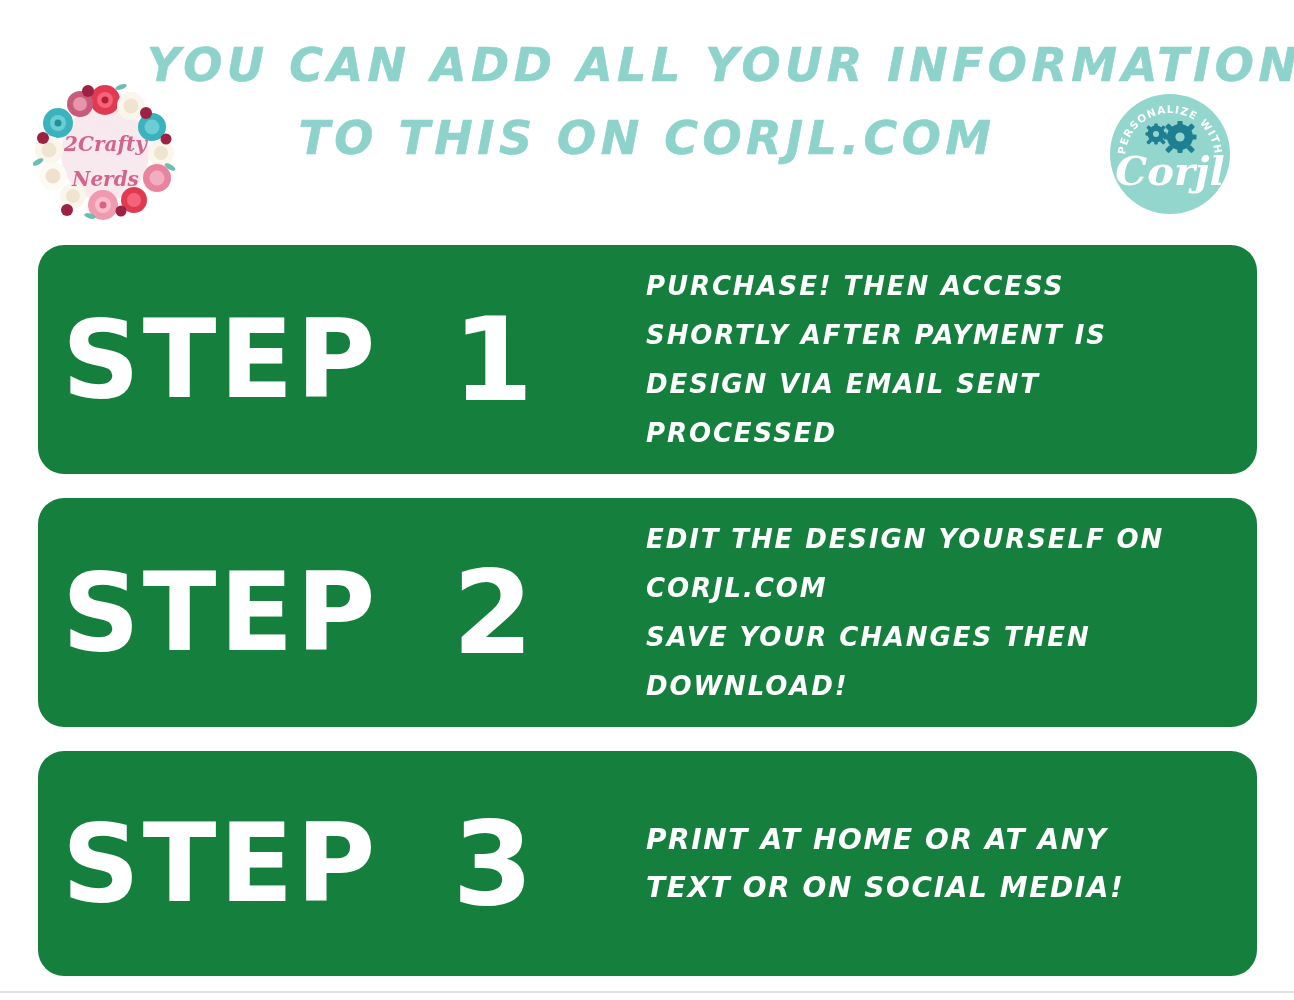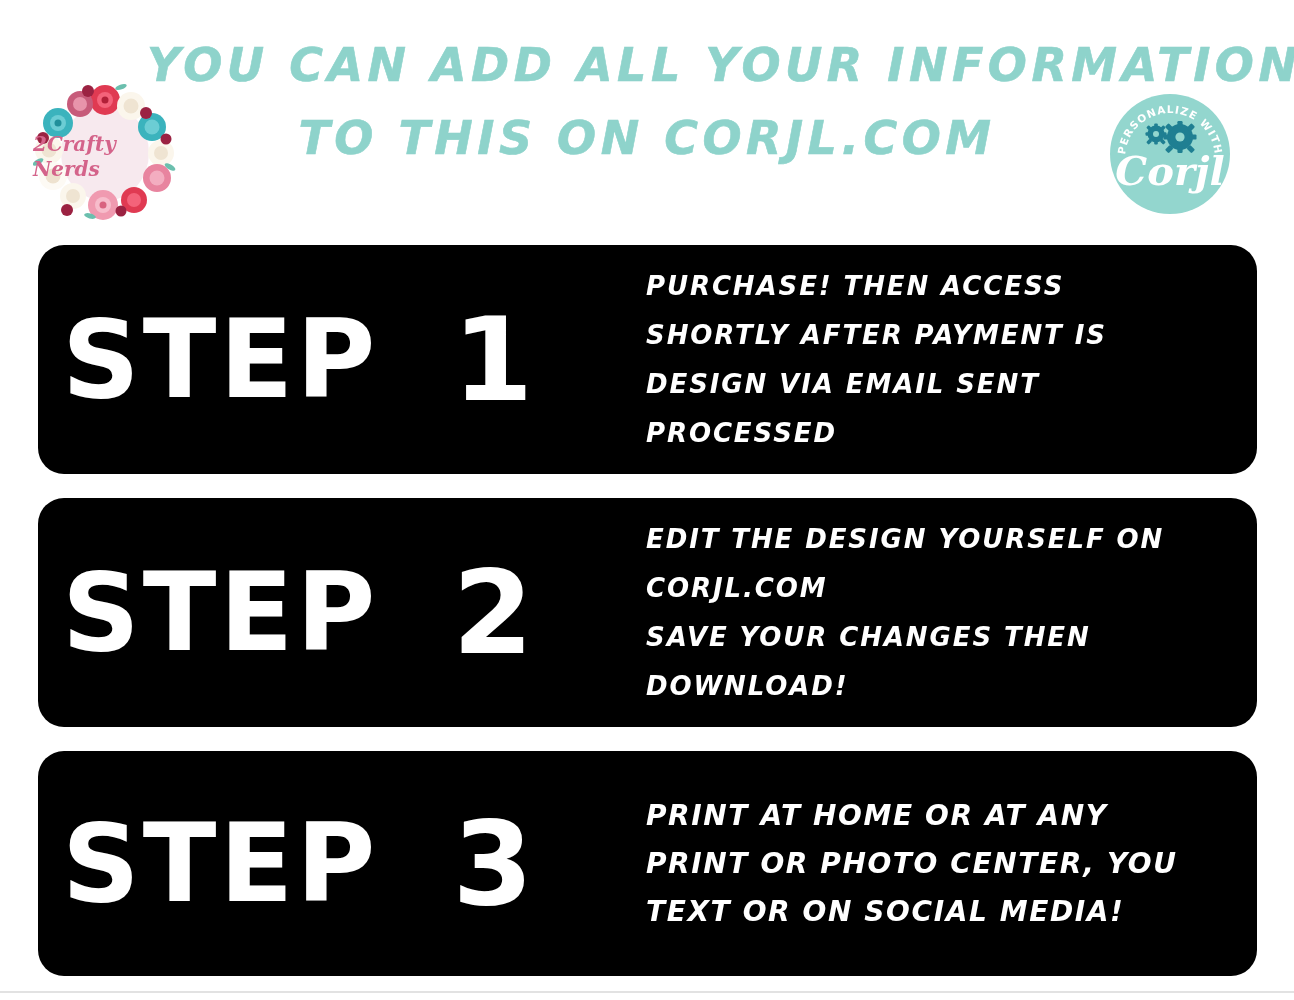--- a/index.html
+++ b/index.html
@@ -62,45 +62,45 @@
   .logo-word {
     position: absolute;
     left: 0; top: 0;
     width: 145px; height: 140px;
     pointer-events: none;
   }
   .logo-text {
     position: absolute;
     left: 0;
     width: 145px;
-    text-align: left;
+    text-align: center;
     color: #d4638a;
     font-family: "DejaVu Serif", serif;
     font-style: italic;
     font-weight: 700;
   }
   .logo-text.l1 { top: 49px; font-size: 20px; letter-spacing: 0px; }
-  .logo-text.l2 { top: 74px; font-size: 20px; letter-spacing: 0px; }
+  .logo-text.l2 { top: 84px; font-size: 20px; letter-spacing: 0px; }
 
   
   .corjl-badge {
     position: absolute;
     left: 1108px;
     top: 92px;
     width: 124px;
     height: 124px;
   }
   .corjl-badge svg { display: block; width: 124px; height: 124px; }
 
   
   .card {
     position: absolute;
     left: 38px;
     width: 1219px;
-    background: #000000;
+    background: #15803d;
     border-radius: 26px;
     box-sizing: border-box;
   }
   .card-1 { top: 245px;  height: 229px; }
   .card-2 { top: 498px;  height: 229px; }
   .card-3 { top: 751px;  height: 225px; }
 
   .card-inner {
     position: relative;
     width: 100%;
@@ -296,20 +296,19 @@
   </div>
 
   <div class="card card-3">
     <div class="card-inner">
       <div class="step-label">
         <span class="step-word">STEP</span>
         <span class="step-num">3</span>
       </div>
       <div class="step-body">
         <span class="bl">PRINT AT HOME OR AT ANY</span>
-        <span class="bl">PRINT OR PHOTO CENTER, YOU</span>
         <span class="bl">TEXT OR ON SOCIAL MEDIA!</span>
       </div>
     </div>
   </div>
 
   <div class="bottom-rule"></div>
 </div>
 
 </body></html>

